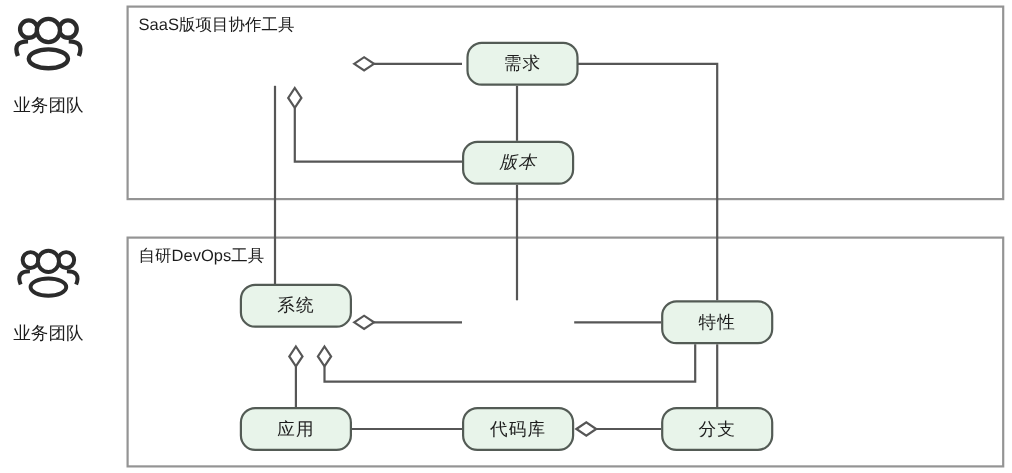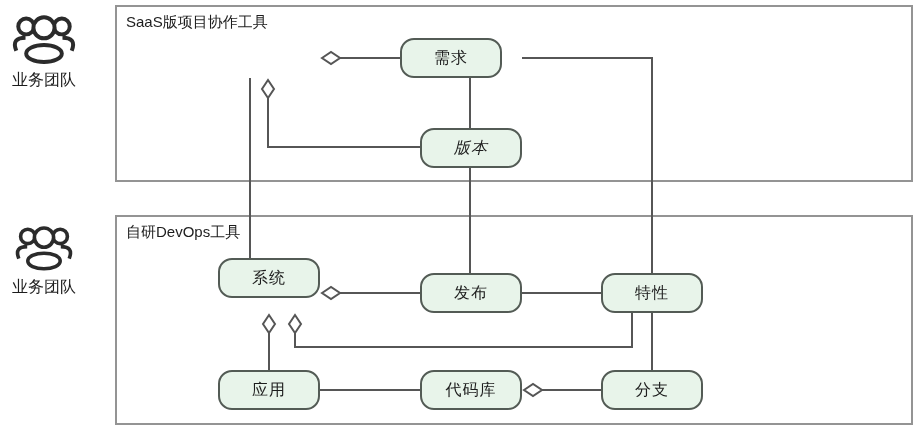--- a/index.html
+++ b/index.html
@@ -26,21 +26,21 @@
     position:absolute;width:102px;height:40px;
     background:var(--node-fill);
     border:2px solid var(--node-border);
     border-radius:14px;
     display:flex;align-items:center;justify-content:center;
     font-size:16px;color:var(--text);letter-spacing:1px;
   }
 
   .team{position:absolute;width:84px;display:flex;flex-direction:column;align-items:center;}
   .team .glyph{display:block;}
-  .team .team-label{margin-top:2px;font-size:16px;color:var(--text);white-space:nowrap;}
+  .team .team-label{margin-top:18px;font-size:16px;color:var(--text);white-space:nowrap;}
   .team .glyph path,.team .glyph circle,.team .glyph ellipse{stroke:var(--icon);}
 </style>
 </head>
 <body>
 
 <div class="stage">
 
   <div class="container-box" style="left:115px;top:5px;width:798px;height:177px;text-align:center;">
     <div class="container-title">SaaS版项目协作工具</div>
   </div>
@@ -77,25 +77,24 @@
     <polygon class="diamond" points="295,315 301,324 295,333 289,324"></polygon>
 
     <path class="edge" d="M320 390 H420"></path>
 
     <path class="edge" d="M542 390 H601"></path>
     <polygon class="diamond" points="524,390 533,384 542,390 533,396"></polygon>
 
     <path class="edge" d="M652 313 V370"></path>
   </svg>
 
-  <div class="node" style="left:400px;top:38px;">需求</div>
+  <div class="node" style="left:424px;top:38px;">需求</div>
   <div class="node" style="left:420px;top:128px;font-style:italic;">版本</div>
 
   <div class="node" style="left:218px;top:258px;">系统</div>
-  <div class="node" style="left:420px;top:273px;">发布</div>
   <div class="node" style="left:601px;top:273px;">特性</div>
   <div class="node" style="left:218px;top:370px;">应用</div>
   <div class="node" style="left:420px;top:370px;">代码库</div>
   <div class="node" style="left:601px;top:370px;">分支</div>
 
   <div class="team" style="left:2px;top:6px;">
     <svg class="glyph" width="66" height="62" viewBox="0 0 100 90">
       <circle cx="23" cy="29" r="12" fill="#fff" stroke-width="6" fill-opacity="1"></circle>
       <circle cx="77" cy="29" r="12" fill="#fff" stroke-width="6"></circle>
       <path d="M 8 66 Q 0 46 22 46" fill="none" stroke-width="6"></path>

